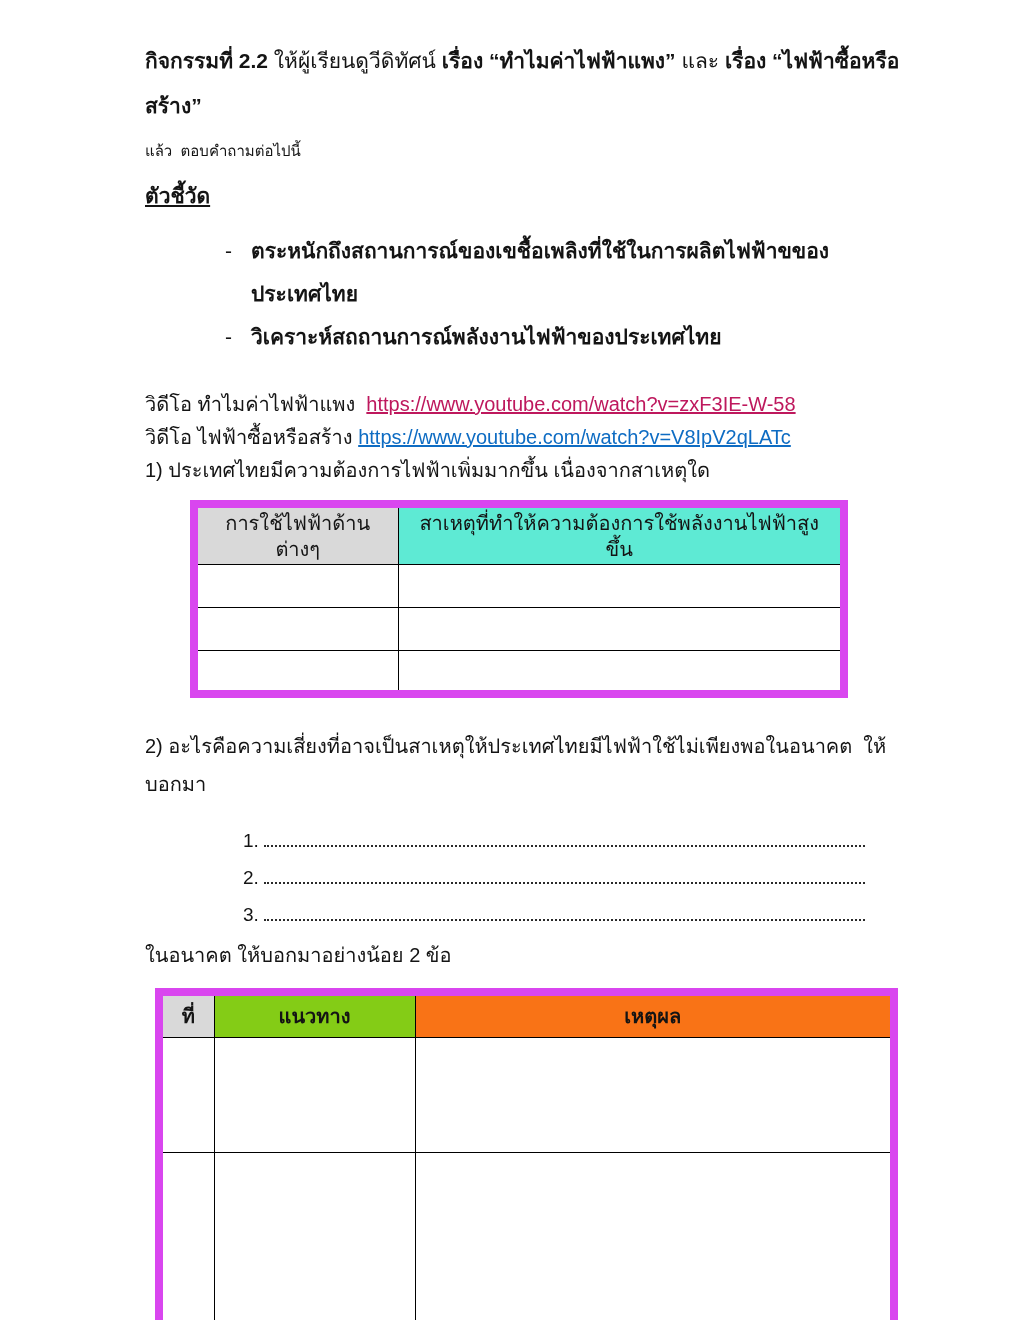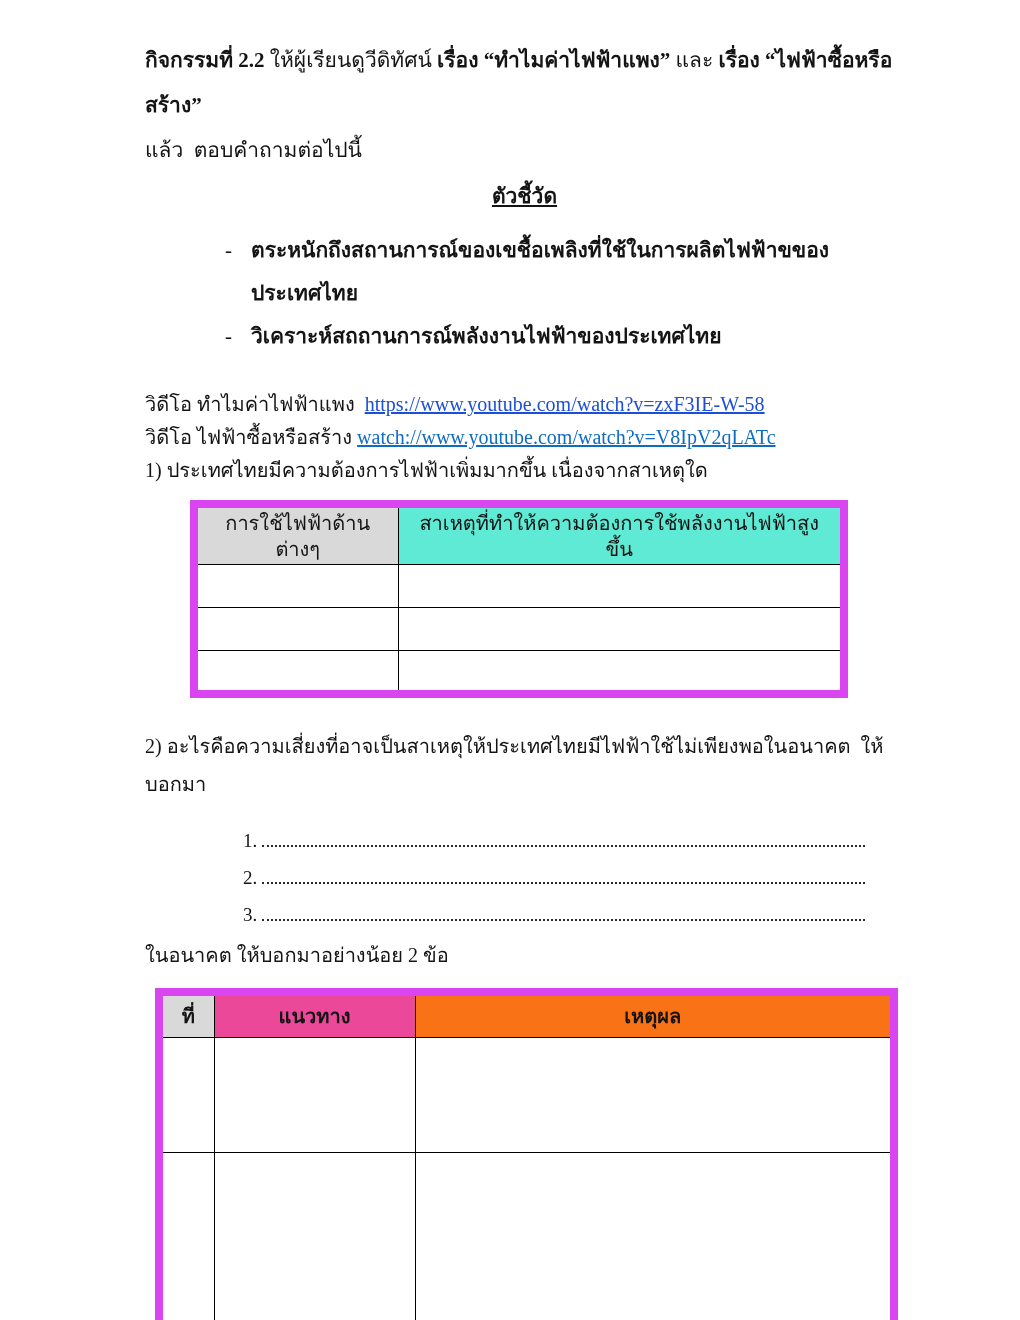--- a/index.html
+++ b/index.html
@@ -2,32 +2,32 @@
 <html><head>
 <meta charset="utf-8">
 <style>
   * { margin: 0; padding: 0; box-sizing: border-box; }
   html, body { background: #ffffff; }
   .page {
     position: relative;
     width: 1020px;
     height: 1320px;
     background: #ffffff;
-    font-family: Liberation Serif, serif;
+    font-family: Liberation Sans, sans-serif;
     color: #141414;
     padding: 38px 116px 0 145px;
     overflow: hidden;
   }
   [data-bind] { white-space: pre-wrap; }
   .b  { font-weight: bold; }
   .title-line { font-size: 21px; line-height: 45px; }
-  .intro-line { font-size: 21px; line-height: 45px; }
+  .intro-line { font-size: 15px; line-height: 45px; }
   .section-head {
     font-size: 21px; line-height: 34px; font-weight: bold;
-    text-decoration: underline; margin-top: 6px; text-align: center;
+    text-decoration: underline; margin-top: 6px;
   }
   .bullets { margin-top: 16px; }
   .bullet-row {
     display: flex; margin-left: 80px;
     font-size: 21px; line-height: 43px; font-weight: bold;
   }
   .bullet-dash { font-weight: normal; width: 26px; flex: 0 0 26px; }
   .video-block { margin-top: 30px; }
   .video-line { font-size: 20px; line-height: 33px; }
   .link { color: #0e6cc3; text-decoration: underline; cursor: pointer; }
@@ -88,24 +88,24 @@
       <span data-bind="indicators.items.0.text">ตระหนักถึงสถานการณ์ของเขชื้อเพลิงที่ใช้ในการผลิตไฟฟ้าขของประเทศไทย</span>
     </div>
     <div class="bullet-row">
       <span class="bullet-dash" data-bind="indicators.bullet_marker">-</span>
       <span data-bind="indicators.items.1.text">วิเคราะห์สถถานการณ์พลังงานไฟฟ้าของประเทศไทย</span>
     </div>
   </div>
 
   <div class="video-block">
     <div class="video-line">
-      <span data-bind="videos.0.label">วิดีโอ ทำไมค่าไฟฟ้าแพง  </span><span class="link" data-bind="videos.0.url" style="color: #1d4ed8;">https://www.youtube.com/watch?v=zxF3IE-W-58</span>
+      <span data-bind="videos.0.label">วิดีโอ ทำไมค่าไฟฟ้าแพง  </span><span class="link" data-bind="videos.0.url" style="color: #be185d;">https://www.youtube.com/watch?v=zxF3IE-W-58</span>
     </div>
     <div class="video-line">
-      <span data-bind="videos.1.label">วิดีโอ ไฟฟ้าซื้อหรือสร้าง </span><span class="link" data-bind="videos.1.url" style="color: rgb(14, 108, 195);">watch://www.youtube.com/watch?v=V8IpV2qLATc</span>
+      <span data-bind="videos.1.label">วิดีโอ ไฟฟ้าซื้อหรือสร้าง </span><span class="link" data-bind="videos.1.url" style="color: rgb(14, 108, 195);">https://www.youtube.com/watch?v=V8IpV2qLATc</span>
     </div>
     <div class="q-line" data-bind="question1.text">1) ประเทศไทยมีความต้องการไฟฟ้าเพิ่มมากขึ้น เนื่องจากสาเหตุใด</div>
   </div>
 
   <table class="tbl table1">
     <colgroup>
         <col class="c1">
         <col class="c2">
       </colgroup>
     <thead>
@@ -155,21 +155,21 @@
 
   <table class="tbl table2">
     <colgroup>
         <col class="c1">
         <col class="c2">
         <col class="c3">
       </colgroup>
     <thead>
       <tr>
         <th data-bind="question3.table.headers.0" style="background: rgb(217, 217, 217);">ที่</th>
-        <th data-bind="question3.table.headers.1" style="background: #ec4899;">แนวทาง</th>
+        <th data-bind="question3.table.headers.1" style="background: #84cc16;">แนวทาง</th>
         <th data-bind="question3.table.headers.2" style="background: #f97316;">เหตุผล</th>
       </tr>
     </thead>
     <tbody>
       <tr>
         <td class="r1"></td>
         <td class="r1"></td>
         <td class="r1"></td>
       </tr>
       <tr>

